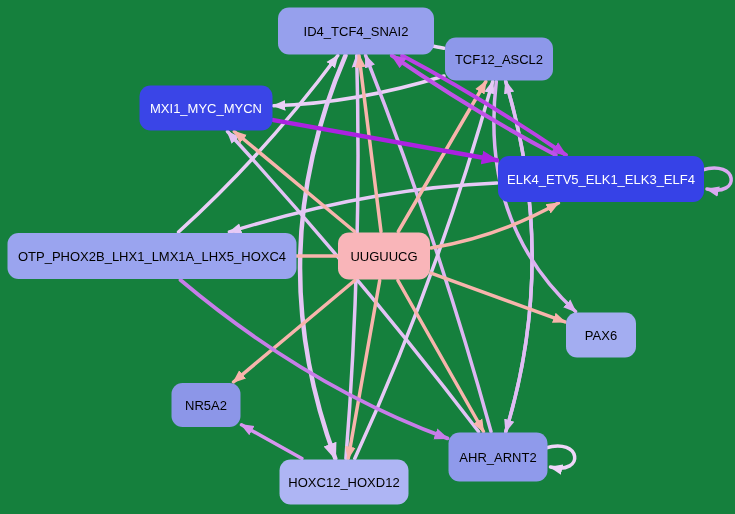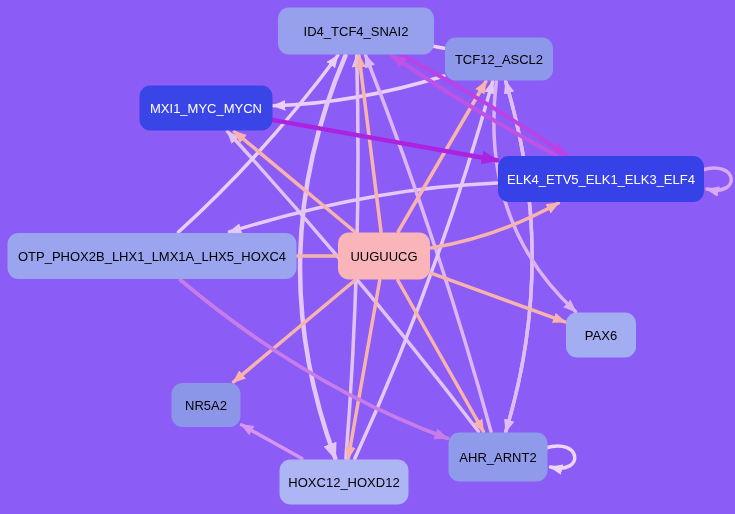--- a/index.html
+++ b/index.html
@@ -5,21 +5,21 @@
   html, body {
     margin: 0;
     padding: 0;
     background: #ffffff;
     font-family: "Liberation Sans", sans-serif;
   }
   #stage {
     position: relative;
     width: 735px;
     height: 514px;
-    background: #8b5cf6;
+    background: #15803d;
     overflow: hidden;
   }
   svg { display: block; }
   .node rect {
     stroke: none;
   }
   .node text {
     font-family: "Liberation Sans", sans-serif;
     font-size: 13px;
     pointer-events: none;

